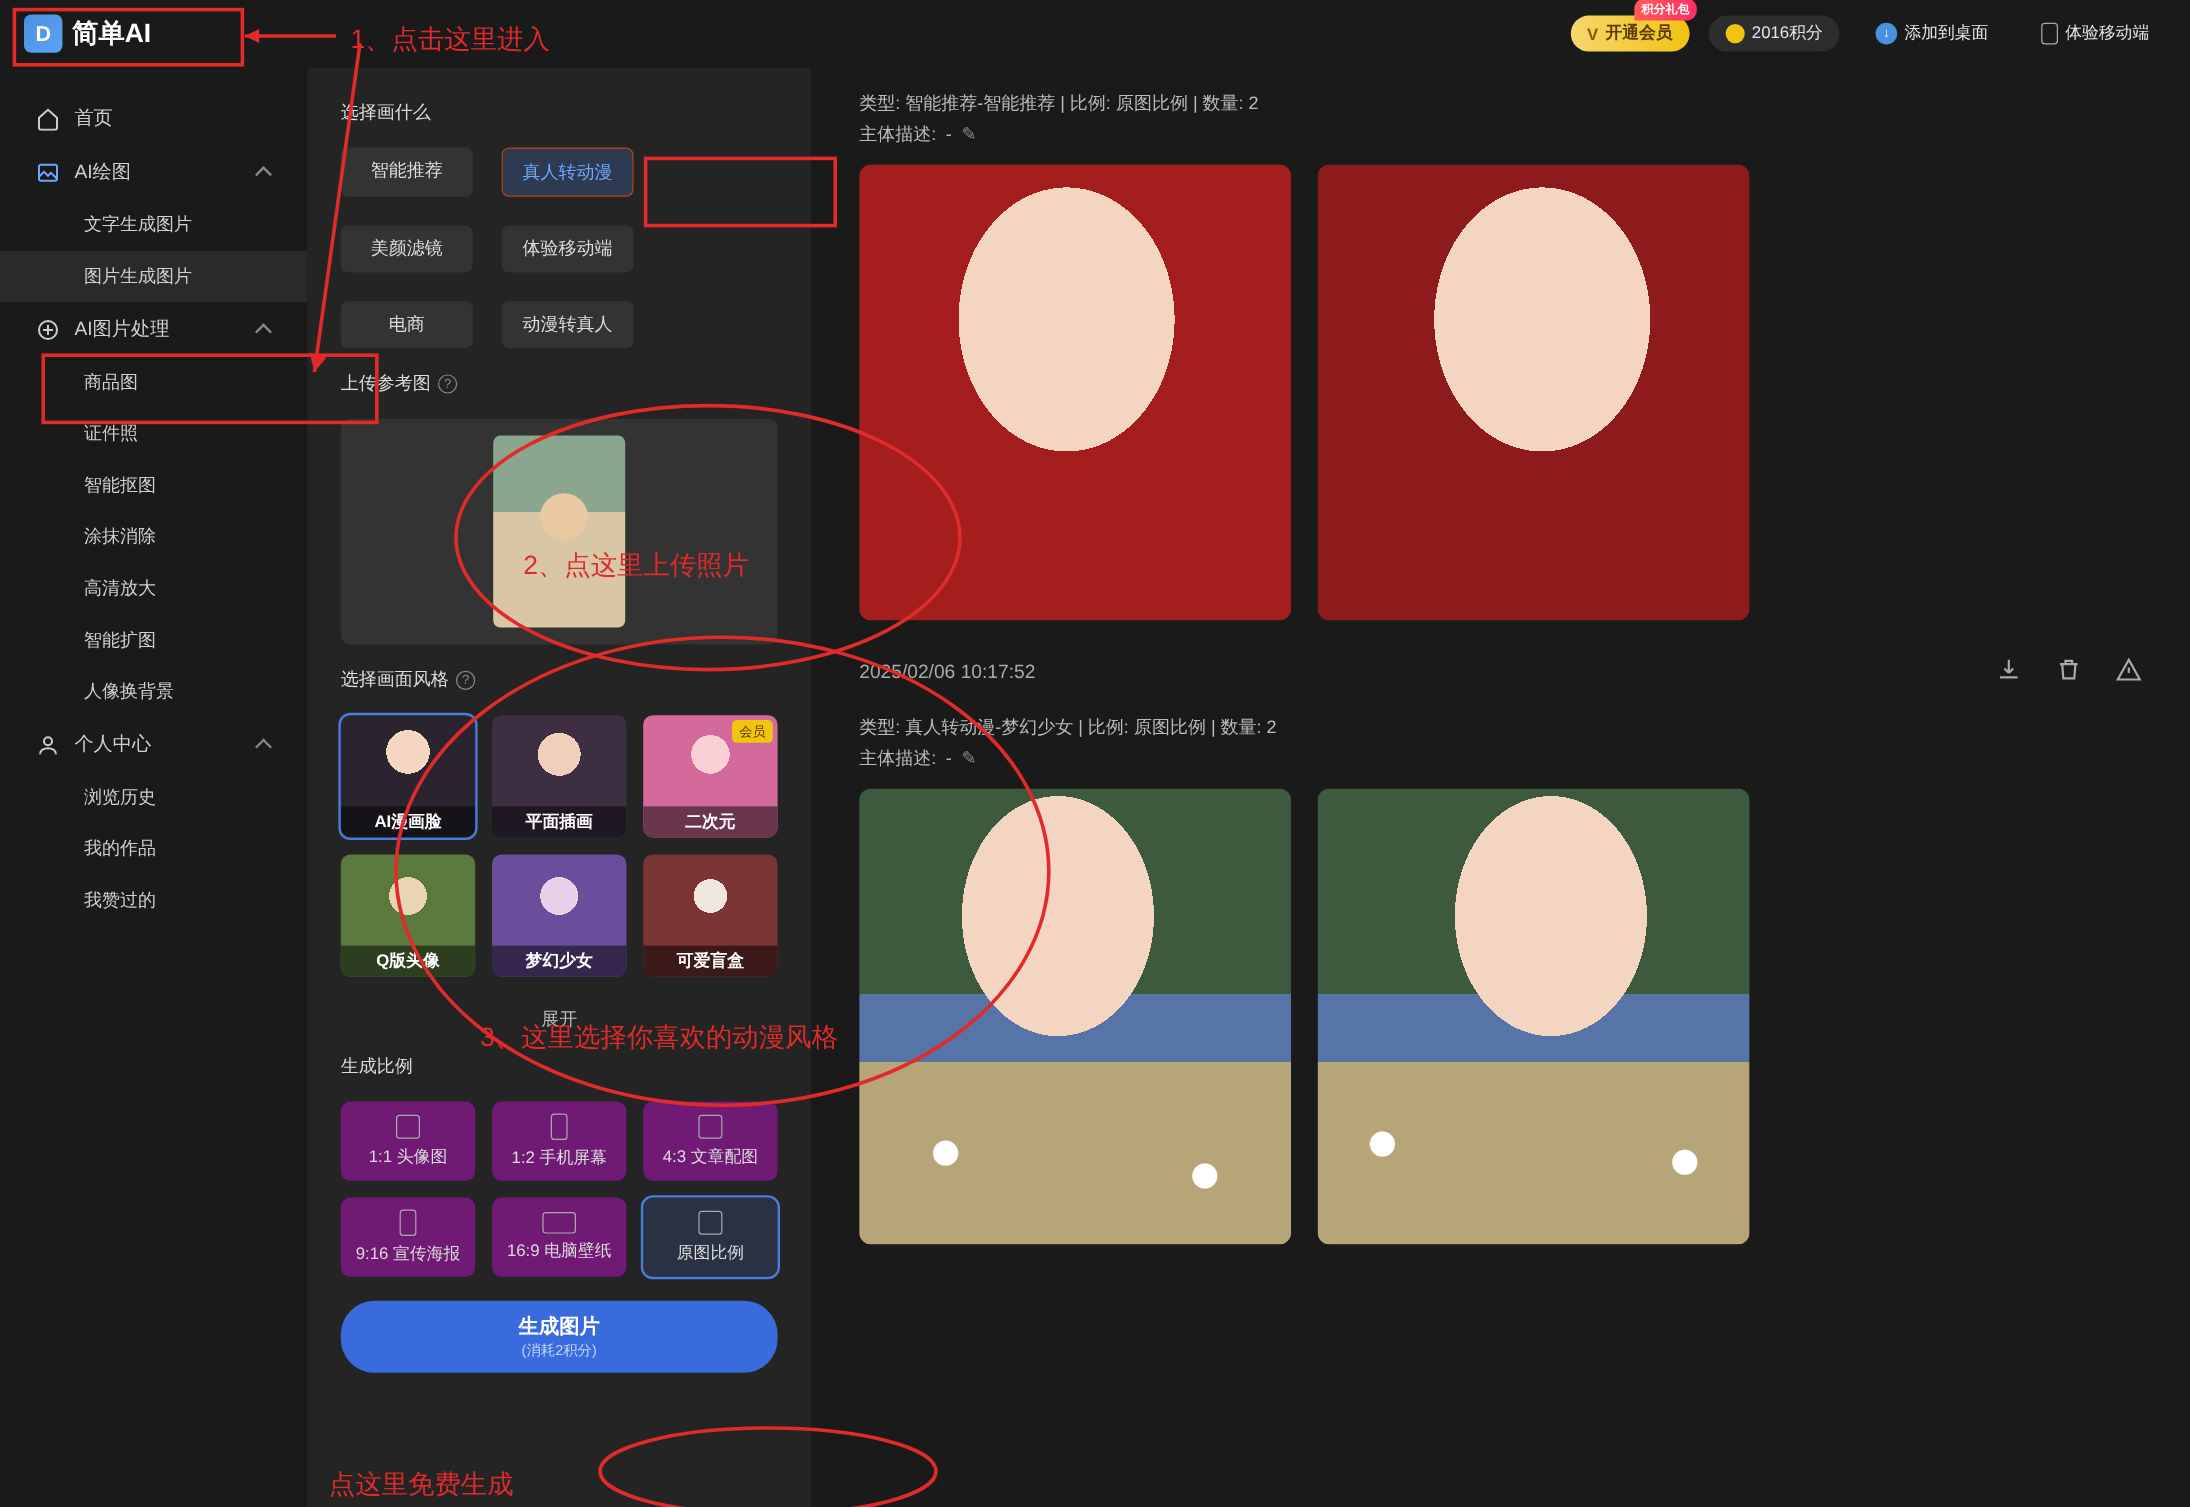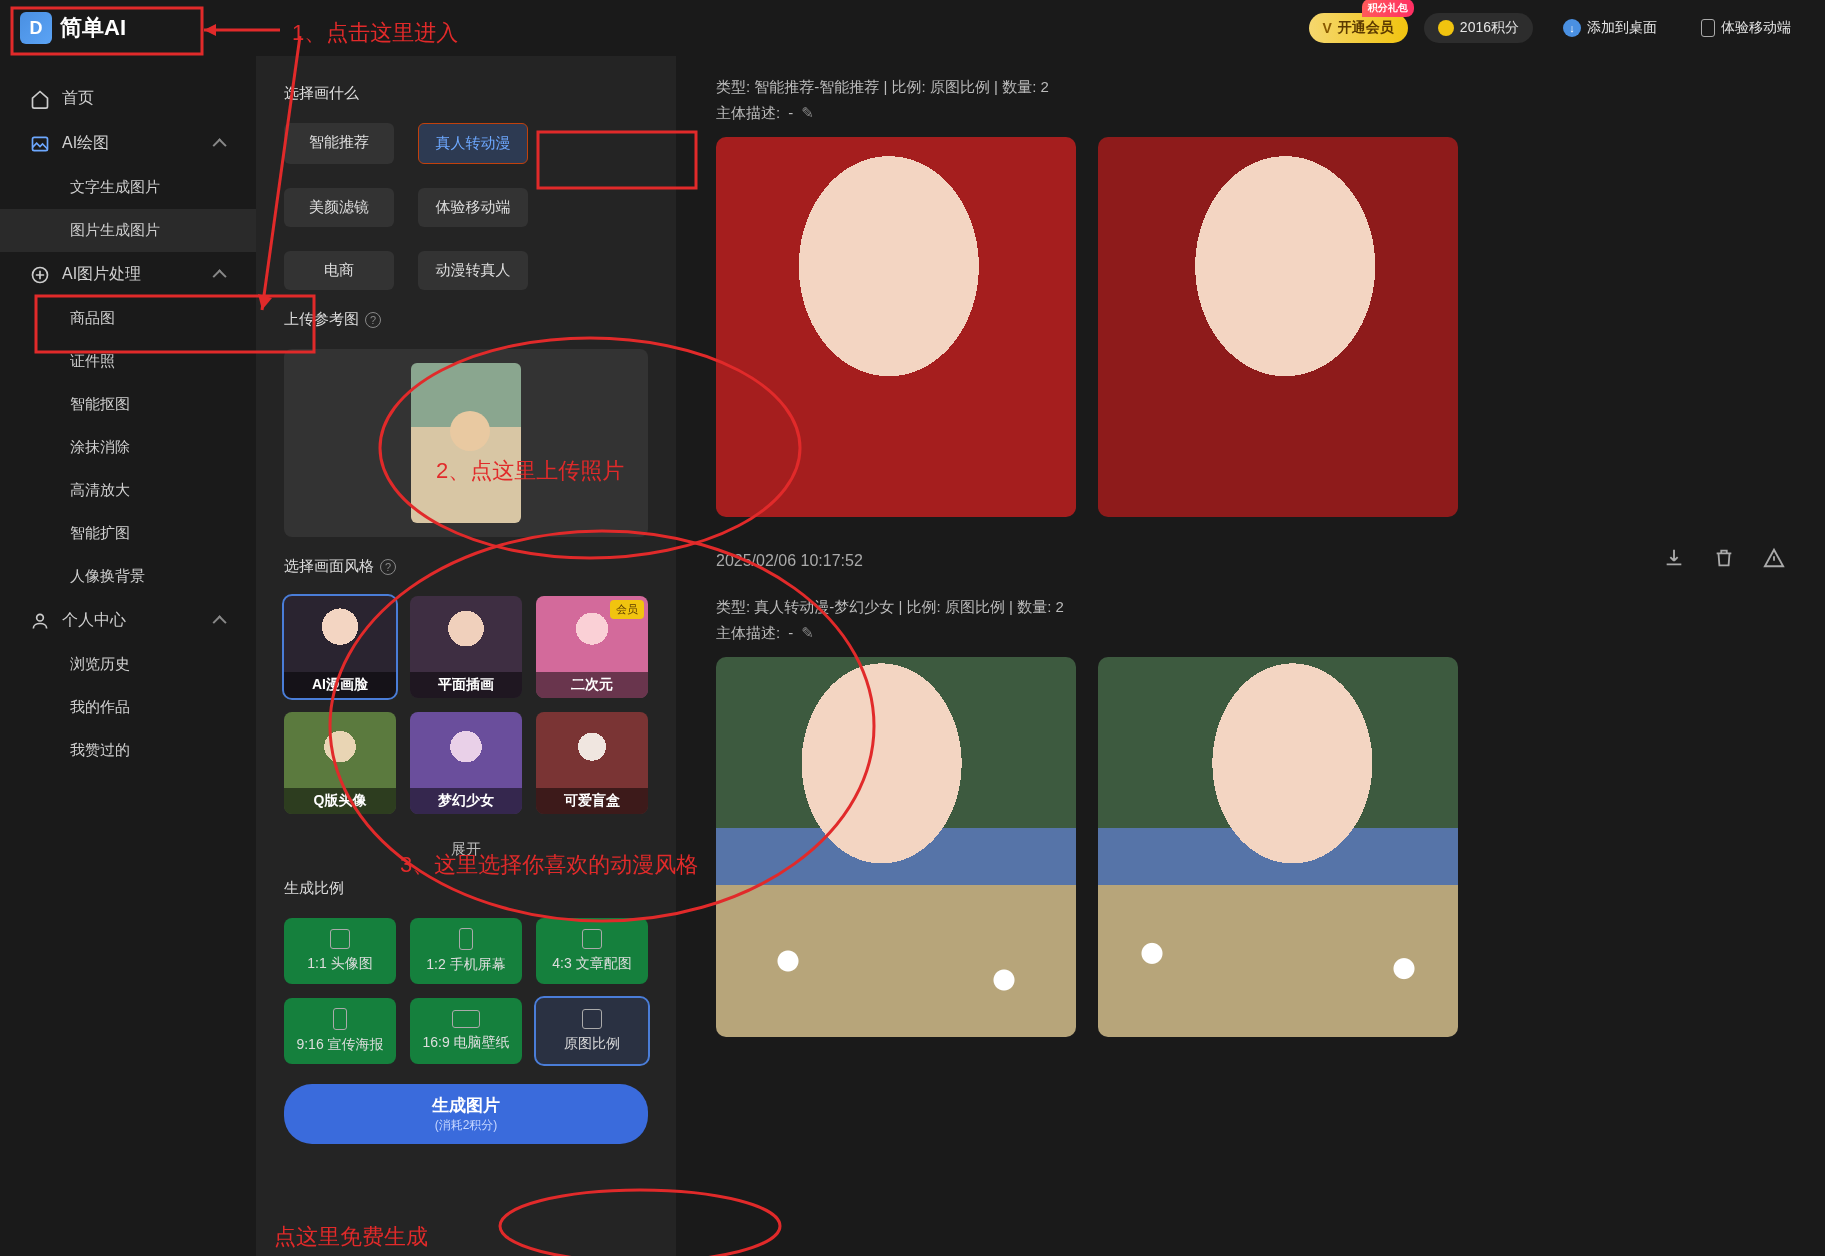--- a/index.html
+++ b/index.html
@@ -181,21 +181,21 @@
   background: #f1c40f; color: #5c3a00;
   font-size: 11px; padding: 2px 6px; border-radius: 4px;
 }
 .expand-btn { text-align: center; padding-top: 6px; cursor: pointer; color: #bbb; font-size: 15px; }
 .ratio-grid {
   display: grid;
   grid-template-columns: repeat(3, 1fr);
   gap: 14px;
 }
 .ratio-card {
-  background: #15803d;
+  background: #701a75;
   border-radius: 8px;
   display: flex; flex-direction: column; align-items: center; justify-content: center;
   padding: 10px 0;
   gap: 6px;
   cursor: pointer;
   font-size: 14px;
   color: #ddd;
 }
 .ratio-card.selected { outline: 2px solid #4a7dd8; background: #2a3142; }
 .ratio-icon { width: 20px; height: 20px; border: 1.5px solid #aaa; border-radius: 3px; }

